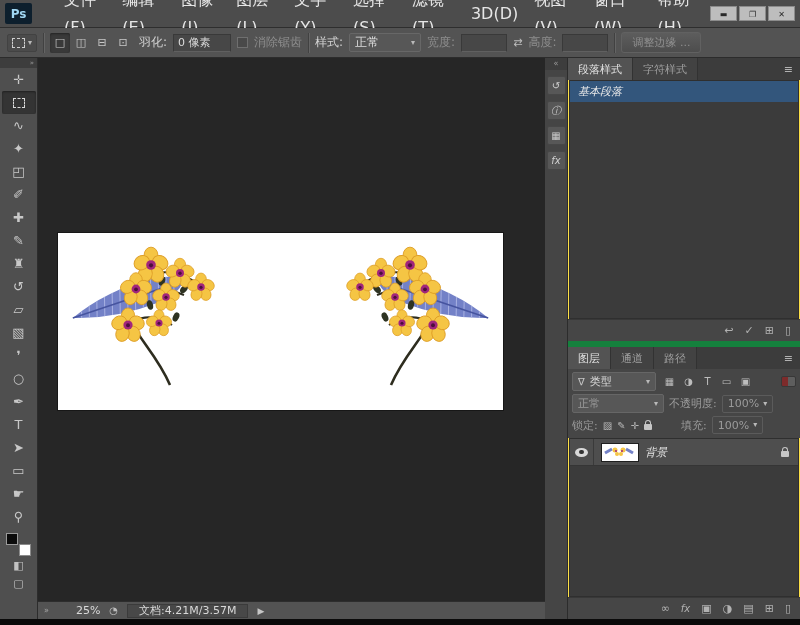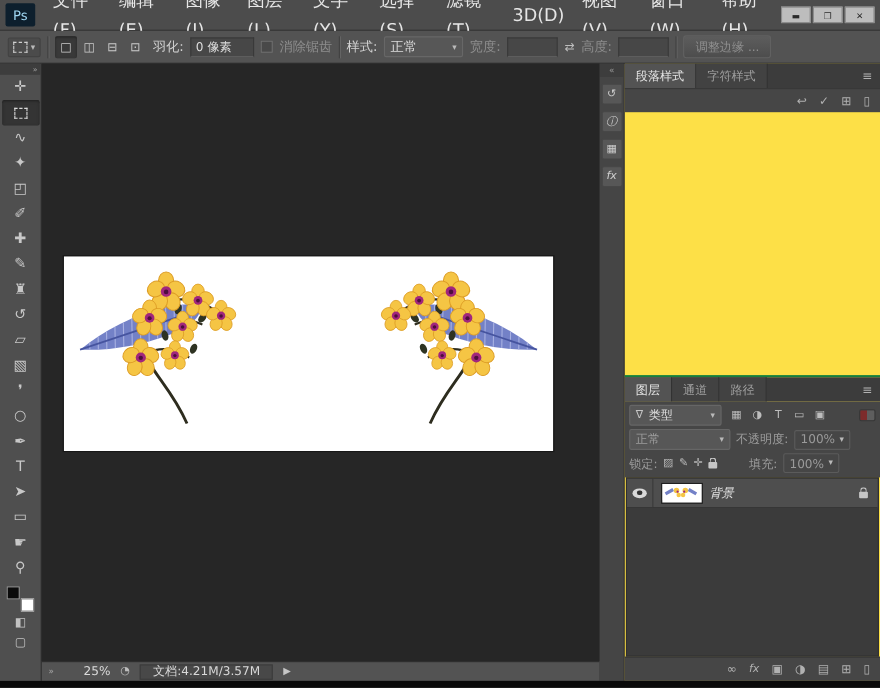--- a/index.html
+++ b/index.html
@@ -3,22 +3,22 @@
 <meta charset="utf-8">
 <style>
   *{margin:0;padding:0;box-sizing:border-box;cursor:default}
   html,body{width:800px;height:625px;overflow:hidden;background:#000;
     font-family:"DejaVu Sans","Liberation Sans",sans-serif;font-size:12px;color:#dcdcdc}
   .ps-window{width:800px;height:625px;display:flex;flex-direction:column;background:#535353}
 
   
   .titlebar{height:28px;background:#4c4c4c;border-bottom:1px solid #2e2e2e;
     display:flex;align-items:center;padding:0 5px;flex:none}
-  .logo{width:27px;height:21px;background:#0d1f2d;color:#9fd6f2;font-weight:normal;font-size:12px;
-    display:flex;align-items:center;justify-content:center;border-radius:2px;margin-right:8px}
+  .logo{width:27px;height:21px;background:#0d1f2d;color:#9fd6f2;font-weight:bold;font-size:12px;
+    display:flex;align-items:center;justify-content:center;border-radius:2px;margin-right:24px}
   .menubar{display:flex;flex:1;height:100%;align-items:center}
   .menu-item{padding:0 8px;line-height:28px;color:#e6e6e6;font-size:16px}
   .win-controls{display:flex;gap:2px}
   .win-btn{width:27px;height:15px;background:#bdbdbd;color:#2a2a2a;font-size:8px;line-height:15px;
     text-align:center;border:1px solid #8c8c8c}
 
   
   .options-bar{height:30px;background:#535353;border-bottom:1px solid #2c2c2c;
     display:flex;align-items:center;gap:6px;padding:0 7px;flex:none}
   .tool-preset{display:flex;align-items:center;gap:3px;padding:3px 4px;background:#4b4b4b;
@@ -83,21 +83,21 @@
   .icon-strip{width:23px;background:#454545;border-right:1px solid #2c2c2c;display:flex;
     flex-direction:column;align-items:center;flex:none}
   .strip-header{height:12px;width:100%;background:#3d3d3d;color:#9c9c9c;font-size:8px;text-align:center;line-height:12px}
   .strip-btn{width:19px;height:19px;margin-top:6px;background:#575757;border:1px solid #474747;border-radius:2px;
     color:#cfcfcf;font-size:10px;display:flex;align-items:center;justify-content:center;flex:none;font-style:italic}
 
   
   .panels{width:232px;background:#fde047;display:flex;flex-direction:column;flex:none}
   .panel{display:flex;flex-direction:column;min-height:0}
   .panel.paragraph{height:283px;flex:none}
-  .panel.layers{flex:1;border-top:2px solid #15803d}
+  .panel.layers{flex:1;border-top:6px solid #15803d}
   .panel-tabbar{height:22px;background:#3c3c3c;display:flex;align-items:stretch;flex:none}
   .panel-tab{padding:0 10px;display:flex;align-items:center;font-size:11px;color:#9f9f9f;
     background:#424242;border-right:1px solid #323232;white-space:nowrap}
   .panel-tab.active{background:#535353;color:#e2e2e2}
   .panel-menu{margin-left:auto;color:#b2b2b2;padding:0 7px;display:flex;align-items:center;font-size:11px}
   .panel-well{background:#3b3b3b;border:1px solid #2f2f2f;margin:0 1px;flex:1;overflow:hidden;min-height:0}
   .style-row{height:21px;background:#33567c;color:#eaeaea;font-style:italic;display:flex;
     align-items:center;padding:0 8px;font-size:11px}
   .panel-footer{height:22px;display:flex;align-items:center;justify-content:flex-end;gap:11px;
     padding:0 9px;background:#464646;border-top:1px solid #383838;flex:none}
@@ -359,20 +359,25 @@
     </div>
 
     <div class="panels">
 
       <section class="panel paragraph">
         <div class="panel-tabbar">
           <span class="panel-tab active">段落样式</span>
           <span class="panel-tab">字符样式</span>
           <span class="panel-menu">≡</span>
         </div>
+        <div class="panel-well">
+          <div class="style-row">
+            <span>基本段落</span>
+          </div>
+        </div>
         <div class="panel-footer">
           <span class="pf-icon">↩</span>
           <span class="pf-icon">✓</span>
           <span class="pf-icon">⊞</span>
           <span class="pf-icon">▯</span>
         </div>
       </section>
 
       <section class="panel layers">
         <div class="panel-tabbar">

